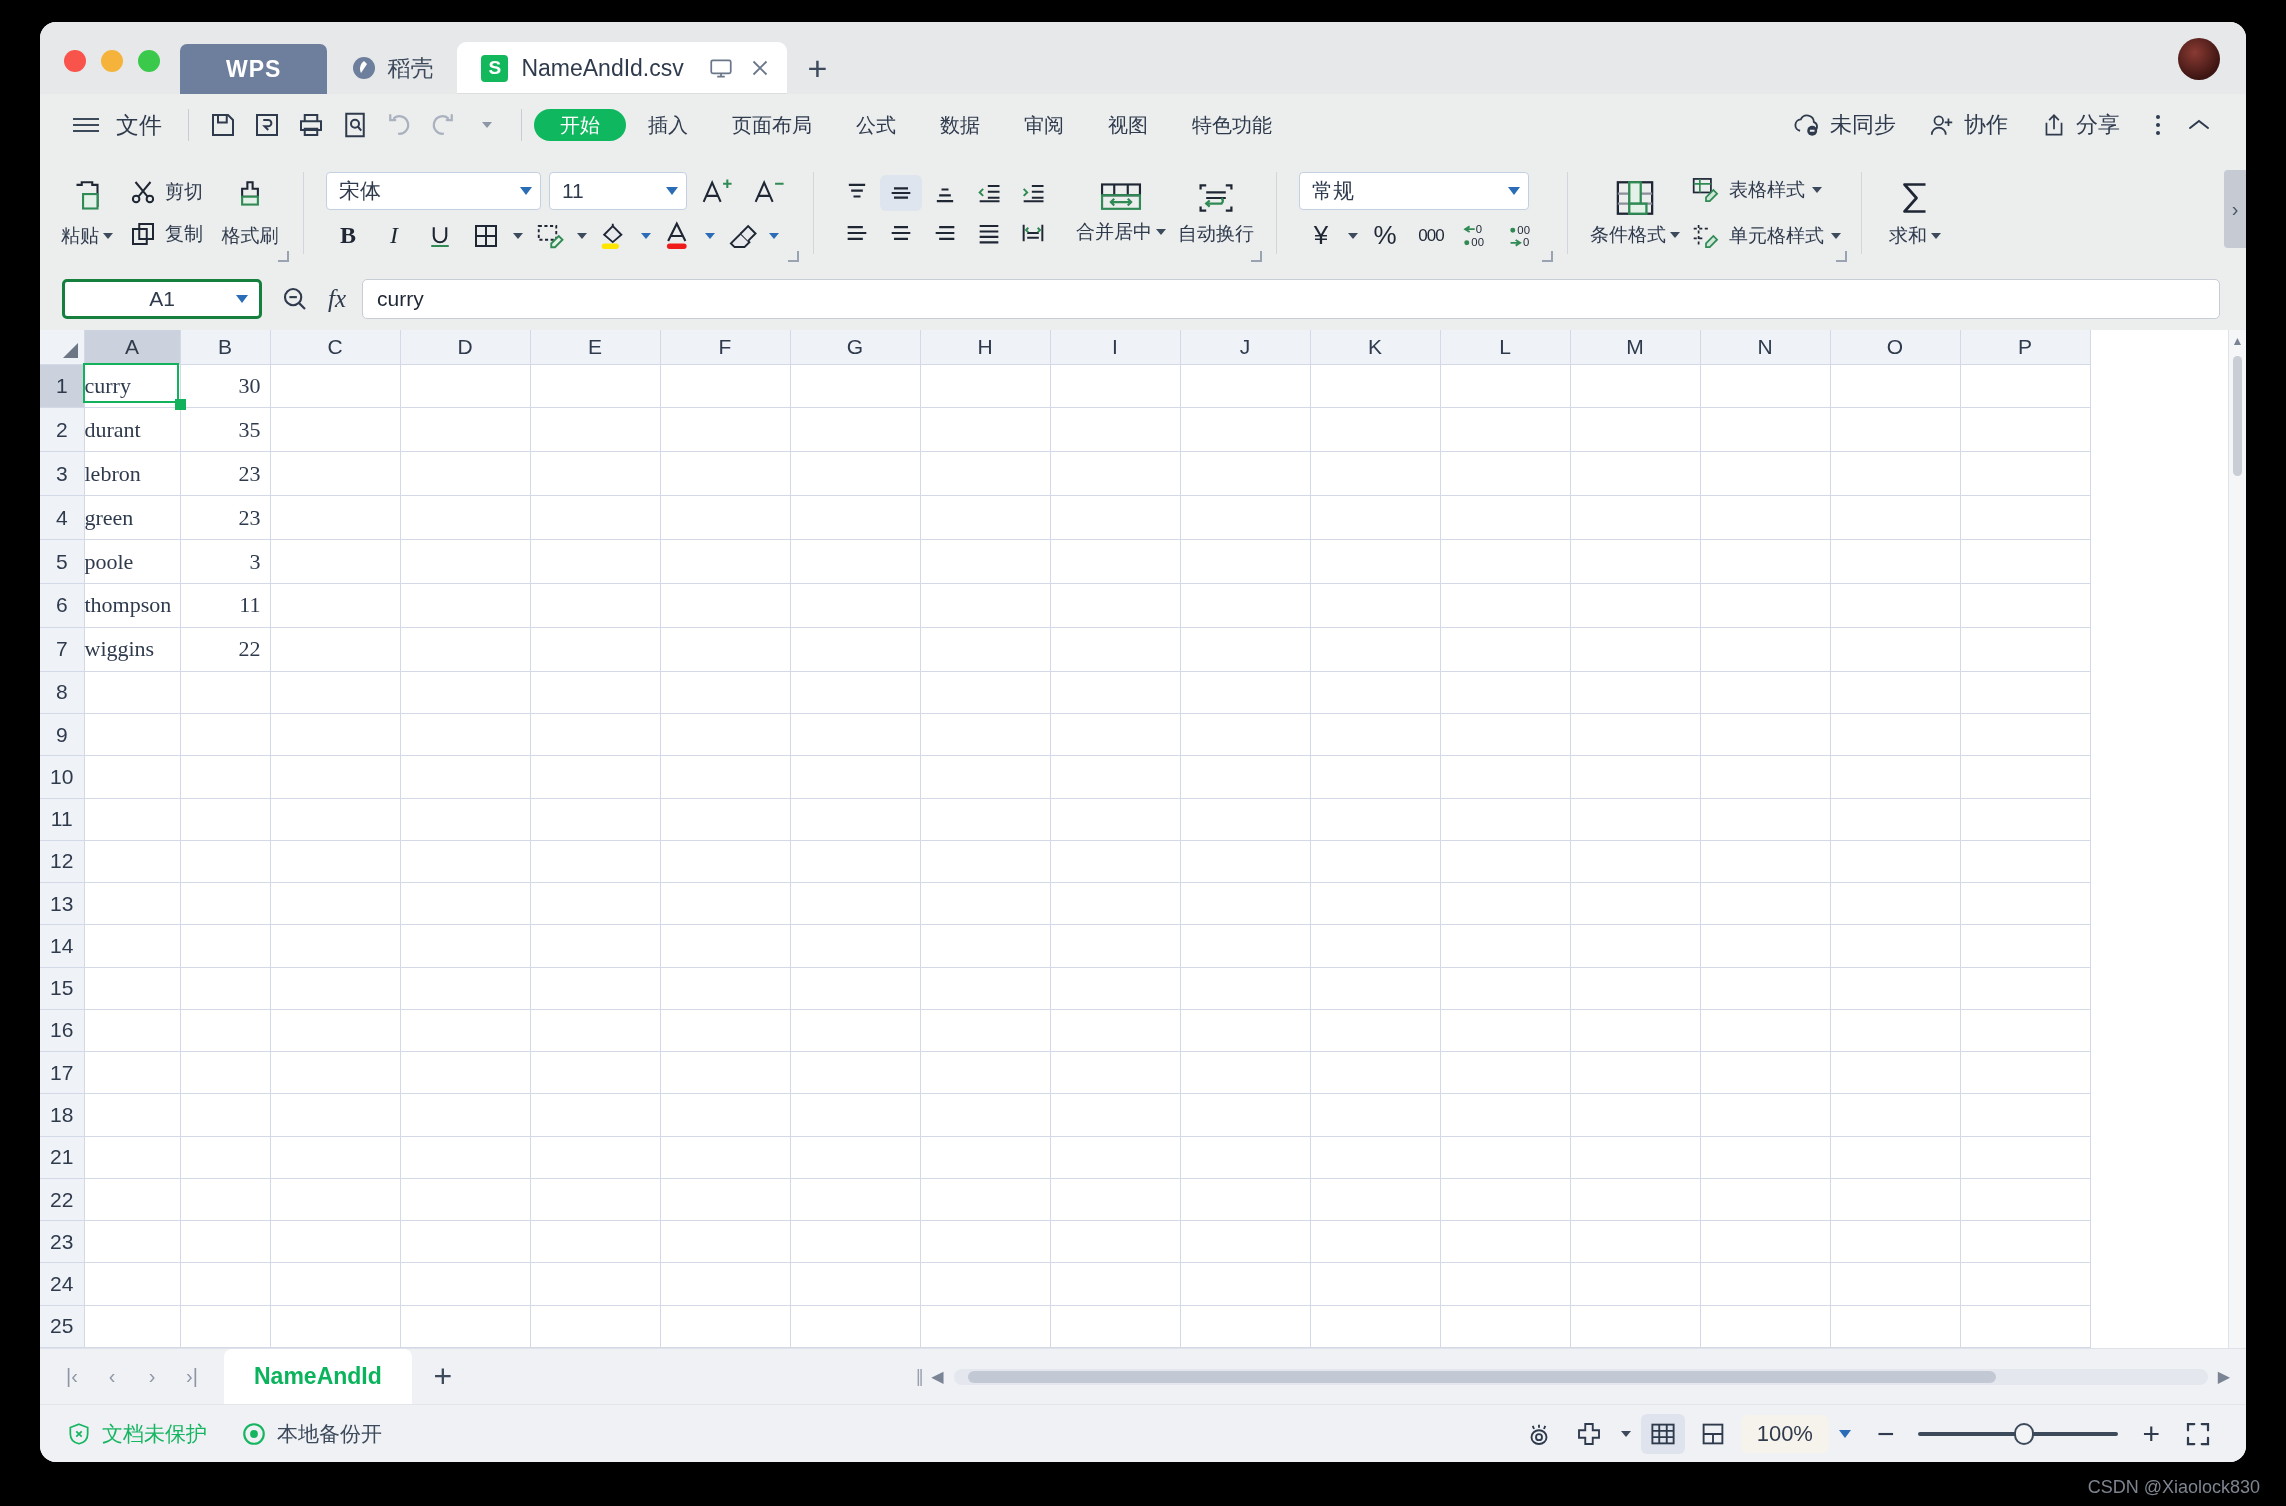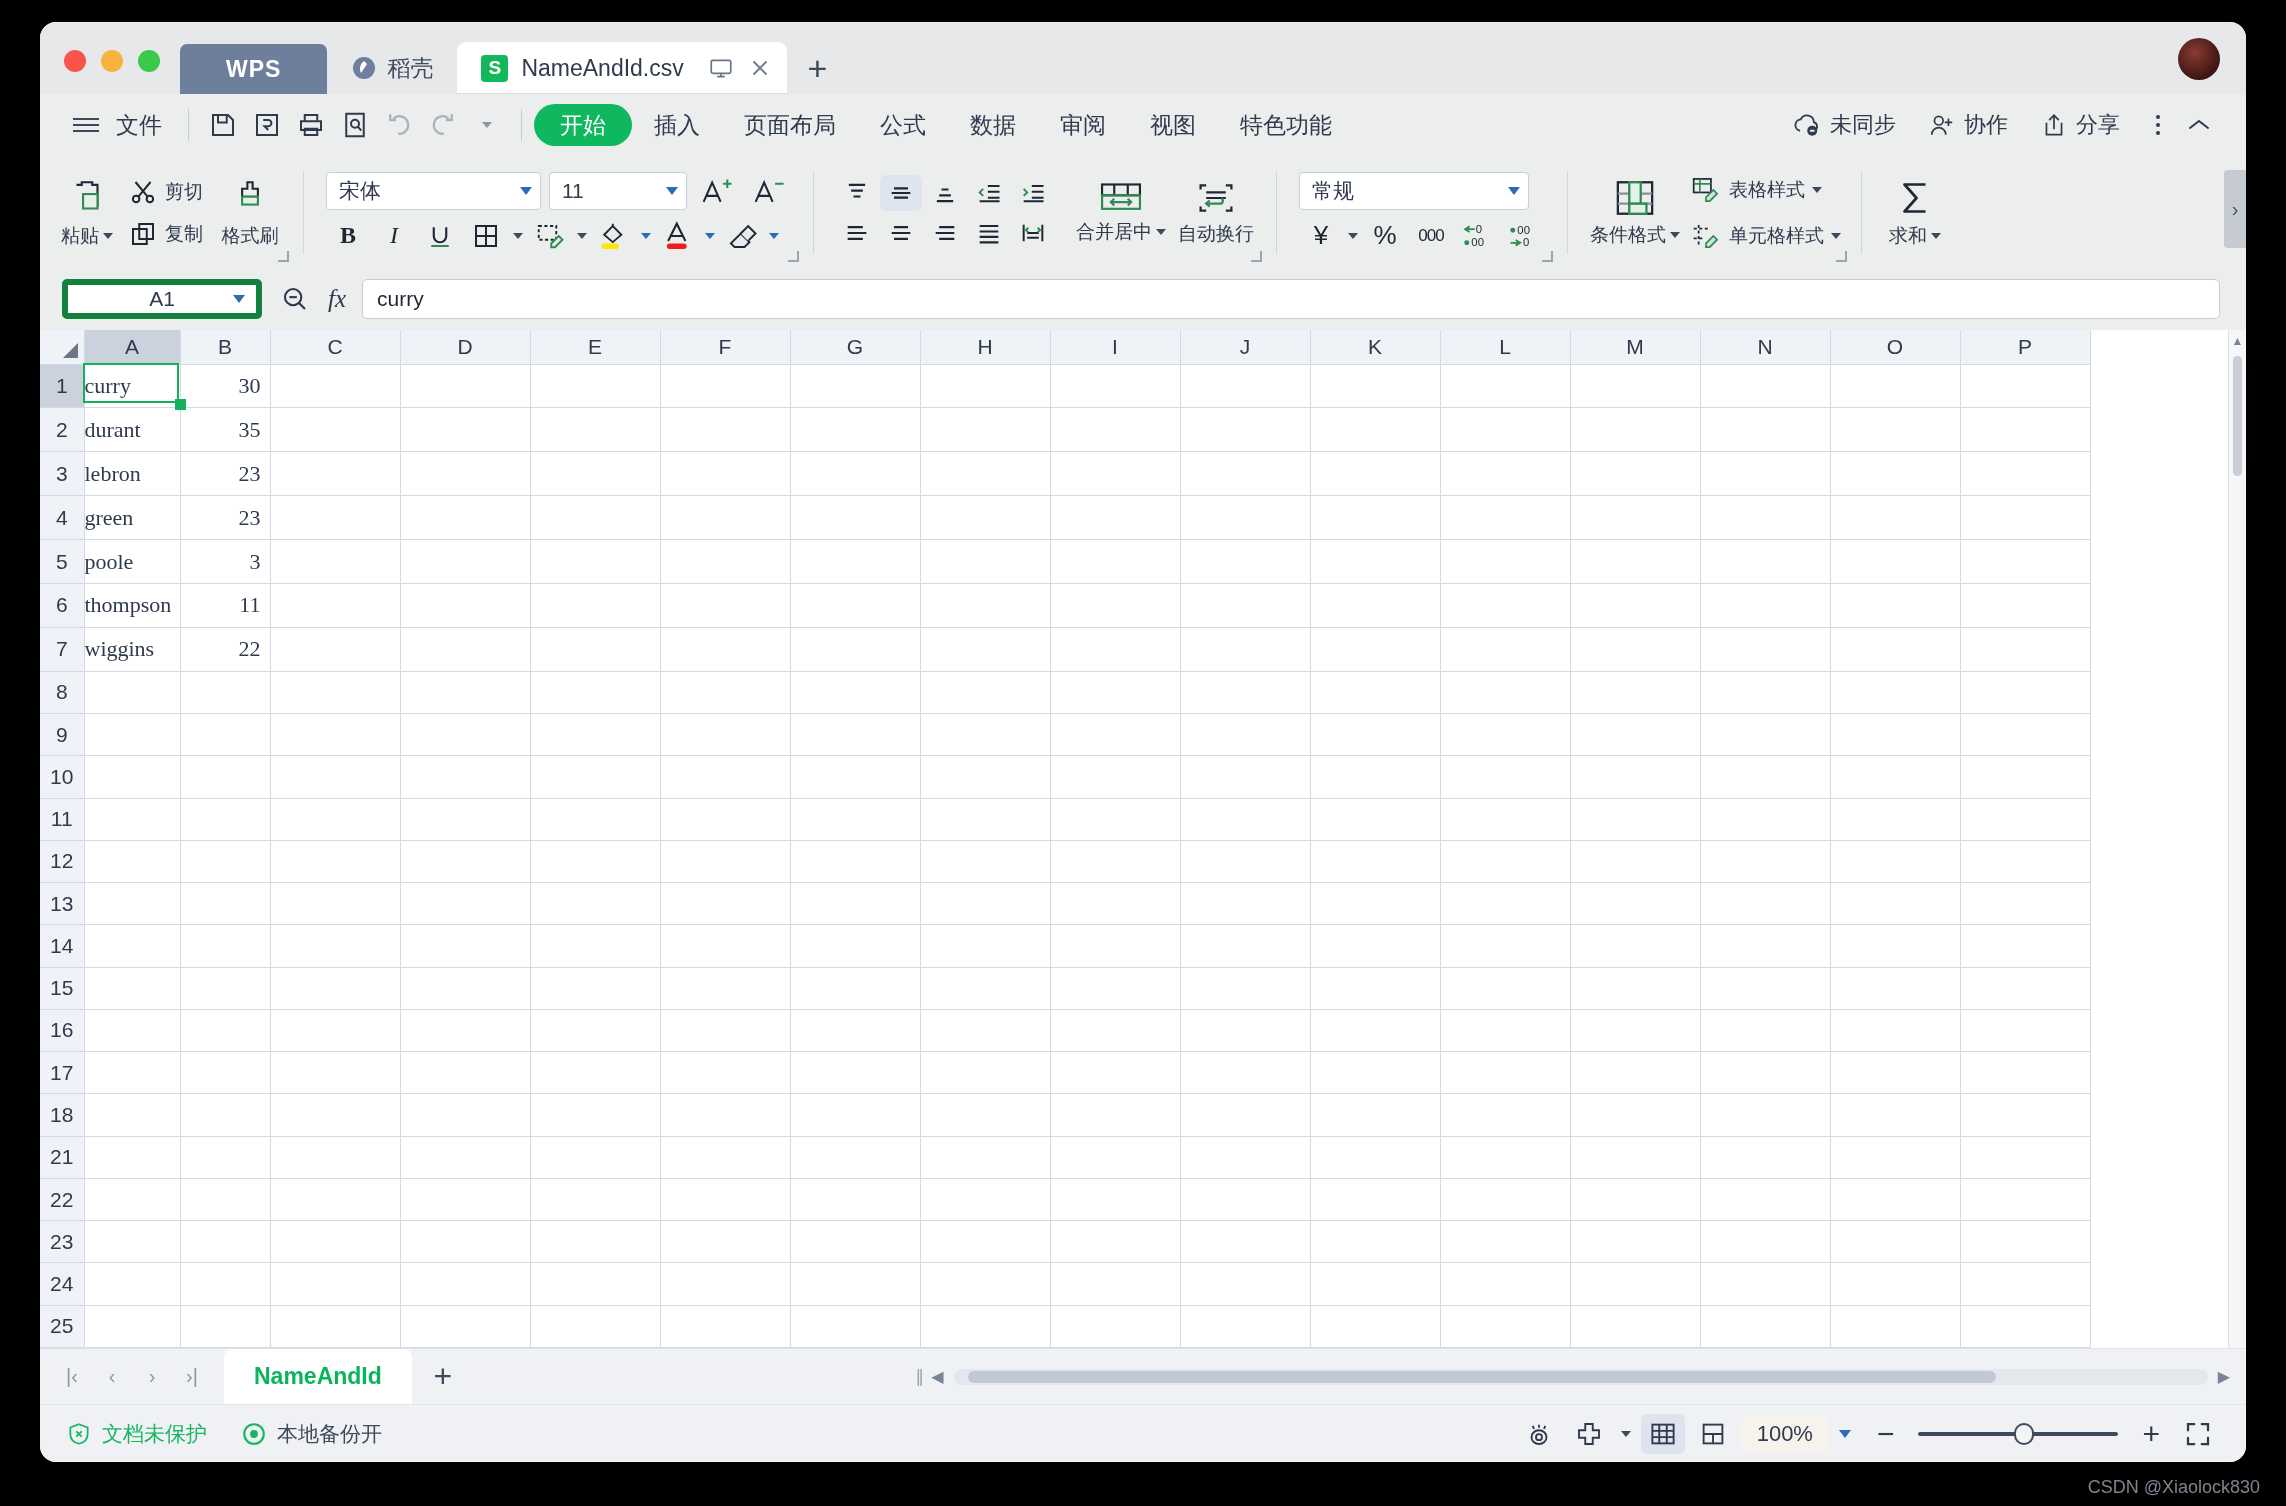--- a/index.html
+++ b/index.html
@@ -86,22 +86,22 @@
     height: 62px; background: #eceded;
     display: flex; align-items: center;
     padding: 0 22px; gap: 0; flex: none;
   }
   .ham { width: 48px; height: 40px; display:flex; align-items:center; justify-content:center; }
   .ham span { display:block; width:26px; height:2.5px; background:#3d4a5c; margin:3.5px 0; }
   .mb-file { font-size: 23px; color: #2f3b4d; padding: 0 14px 0 6px; }
   .divider-v { width: 1px; height: 32px; background: #c9ccd2; margin: 0 12px; }
   .qa { width: 44px; height: 40px; display:flex; align-items:center; justify-content:center; }
   .menu-item {
-    font-size: 23px; color: #2f3b4d;
-    padding: 0 22px; height: 42px;
+    font-size: 20px; color: #2f3b4d;
+    padding: 0 22px; height: 32px;
     display: flex; align-items: center;
   }
   .menu-active {
     background: #0fb85f; color: #fff;
     border-radius: 21px; padding: 0 26px;
     font-weight: 500;
   }
   .mb-right { margin-left: auto; display: flex; align-items: center; gap: 4px; }
   .mb-right .ritem {
     display: flex; align-items: center; gap: 8px;
@@ -166,21 +166,21 @@
   }
 
   
   .formulabar {
     height: 62px; background: #eceded;
     display: flex; align-items: center;
     padding: 0 22px; gap: 14px; flex: none;
   }
   .namebox {
     width: 200px; height: 40px; background: #fff;
-    border: 6px solid #15803d; border-radius: 5px;
+    border: 3px solid #15803d; border-radius: 5px;
     display: flex; align-items: center; justify-content: center;
     position: relative; font-size: 21px; color: #2f3b4d;
   }
   .namebox .nc { position: absolute; right: 11px; width:0;height:0;border-left:6px solid transparent;border-right:6px solid transparent;border-top:8px solid #2a6cb5; }
   .fx-zoom { width: 38px; display: flex; justify-content: center; color: #2f3b4d; }
   .fx-label { font-size: 25px; font-style: italic; color: #2f3b4d; font-family: "Liberation Serif", serif; padding-right: 2px;}
   .fml-input {
     flex: 1; height: 40px; background: #fff;
     border: 1px solid #c8ccd4; border-radius: 5px;
     display: flex; align-items: center; padding: 0 14px;

